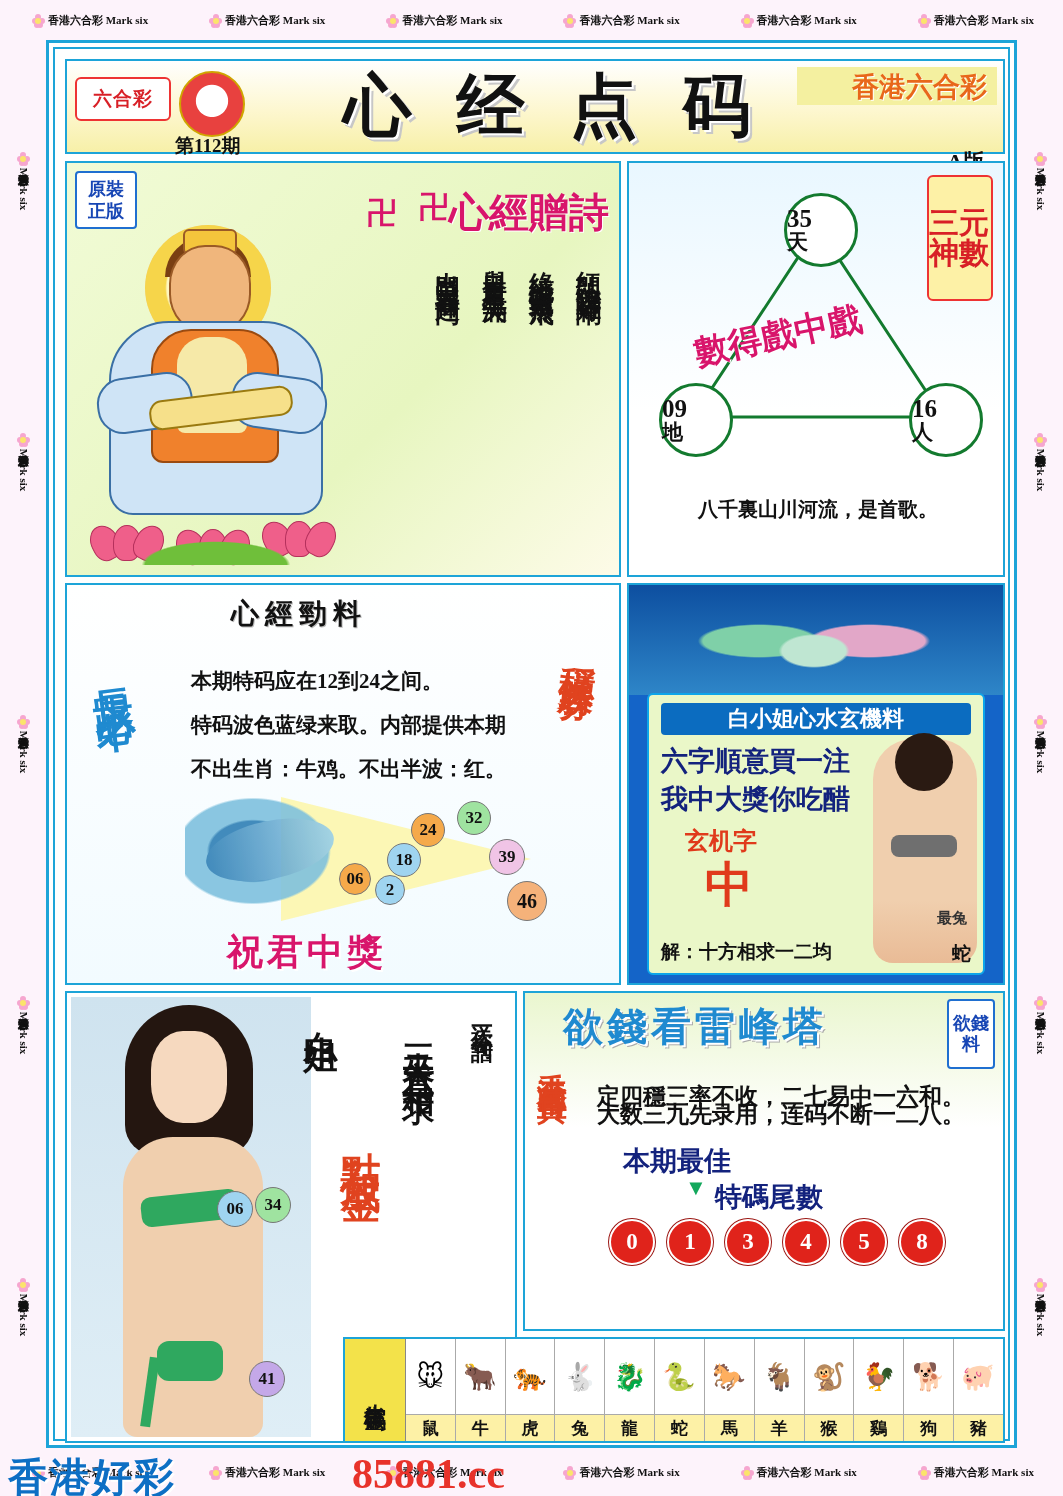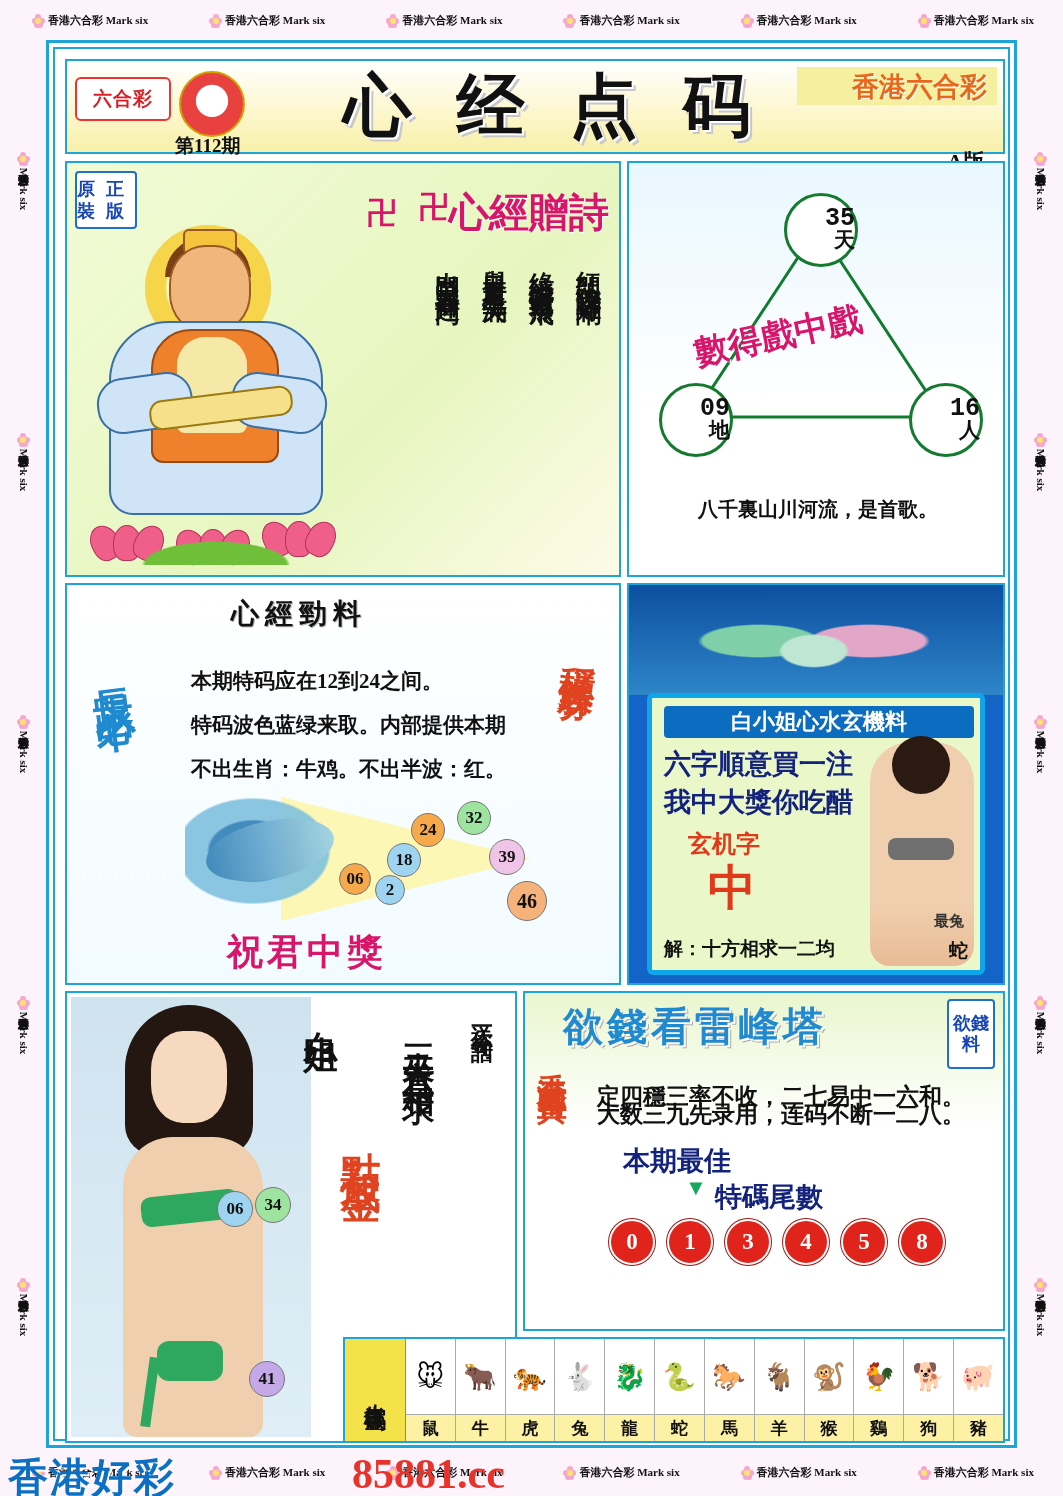--- a/index.html
+++ b/index.html
@@ -110,21 +110,21 @@
 
   
   .panel-buddha{
     position:absolute;left:10px;top:112px;width:556px;height:416px;
     background:linear-gradient(135deg,#f1fbd6 0%,#e7f6c0 60%,#fdfbe8 100%);
     border:2px solid #1da4d8;box-sizing:border-box;
   }
   .tag-orig{
     position:absolute;left:8px;top:8px;width:58px;height:54px;
     background:#ffffff;border:2px solid #1f6fd0;border-radius:4px;
-    display:flex;flex-direction:row;align-items:center;justify-content:center;
+    display:flex;flex-direction:column;align-items:center;justify-content:center;
     color:#1746b5;font-weight:bold;font-size:18px;line-height:22px;
     font-family:"Liberation Serif","DejaVu Serif",serif;
   }
   .poem-title{
     position:absolute;left:300px;top:22px;font-size:40px;color:#d8156b;font-weight:bold;
     font-family:"Liberation Serif","DejaVu Serif",serif;
     text-shadow:1px 1px 0 #fff;
   }
   .swastika{
     position:absolute;font-size:30px;color:#d8156b;font-weight:bold;
@@ -179,22 +179,22 @@
     position:absolute;right:10px;top:12px;width:62px;height:122px;
     background:#fdf1a6;border:2px solid #e33;border-radius:6px;
     display:flex;flex-direction:column;align-items:center;justify-content:center;
     color:#d81f26;font-size:30px;font-weight:bold;line-height:30px;
     font-family:"Liberation Serif","DejaVu Serif",serif;
   }
   .tri-svg{position:absolute;left:24px;top:24px;}
   .node{
     position:absolute;width:68px;height:68px;border-radius:50%;
     background:#ffffff;border:3px solid #137a2e;
-    display:flex;flex-direction:column;align-items:flex-end;justify-content:center;
-    font-weight:bold;font-family:Liberation Mono, monospace;
+    display:flex;flex-direction:column;align-items:flex-start;justify-content:center;
+    font-weight:bold;font-family:Liberation Serif, serif;
   }
   .node .num{font-size:25px;color:#111;line-height:24px;}
   .node .chr{font-size:21px;color:#111;line-height:22px;}
   .tri-slogan{
     position:absolute;left:64px;top:150px;font-size:34px;color:#d8156b;font-weight:bold;
     transform:rotate(-12deg);
     font-family:"Liberation Serif","DejaVu Serif",serif;
     text-shadow:1px 1px 0 #fff;
   }
   .tri-verse{
@@ -268,21 +268,21 @@
     background:linear-gradient(180deg,#0d4fa0 0%,#2e86c8 100%);
   }
   .phoenix{
     position:absolute;left:60px;top:6px;width:250px;height:100px;
     background:radial-gradient(ellipse at 50% 60%,#bfe6d2 0 18%,transparent 20%),
                radial-gradient(ellipse at 28% 50%,#7fd0a8 0 22%,transparent 24%),
                radial-gradient(ellipse at 72% 50%,#e2a7c8 0 22%,transparent 24%);
   }
   .promo-card{
     position:absolute;left:18px;top:108px;width:338px;height:282px;
-    background:#eaf7c8;border:5px solid #0ea5e9;border-radius:6px;box-sizing:border-box;
+    background:#eaf7c8;border:2px solid #0ea5e9;border-radius:6px;box-sizing:border-box;
   }
   .promo-hd{
     position:absolute;left:12px;top:8px;width:310px;height:32px;background:#0b6cc0;border-radius:4px;
     color:#ffffff;font-size:22px;font-weight:bold;text-align:center;line-height:32px;
     font-family:"Liberation Serif","DejaVu Serif",serif;
   }
   .promo-l1,.promo-l2{
     position:absolute;left:12px;font-size:27px;font-weight:bold;color:#13227d;
     font-family:"Liberation Serif","DejaVu Serif",serif;
   }
@@ -762,20 +762,21 @@
 
         <div class="poem-wrap">
           <div class="poem-col">紅門小院群雞鬧，</div>
           <div class="poem-col">綠繞山河紫燕飛，</div>
           <div class="poem-col">舉目看星星滿天，</div>
           <div class="poem-col">出門見喜喜迎門。</div>
         </div>
       </div>
 
       <div class="panel-tri">
+        <div class="tri-badge">三元神數</div>
 
         <svg class="tri-svg" width="330" height="300">
           <polygon points="165,40 40,230 290,230" fill="none" stroke="#137a2e" stroke-width="3"></polygon>
         </svg>
 
         <div class="node" style="left:155px;top:30px">
           <div class="num">35</div>
           <div class="chr">天</div>
         </div>
         <div class="node" style="left:30px;top:220px">

